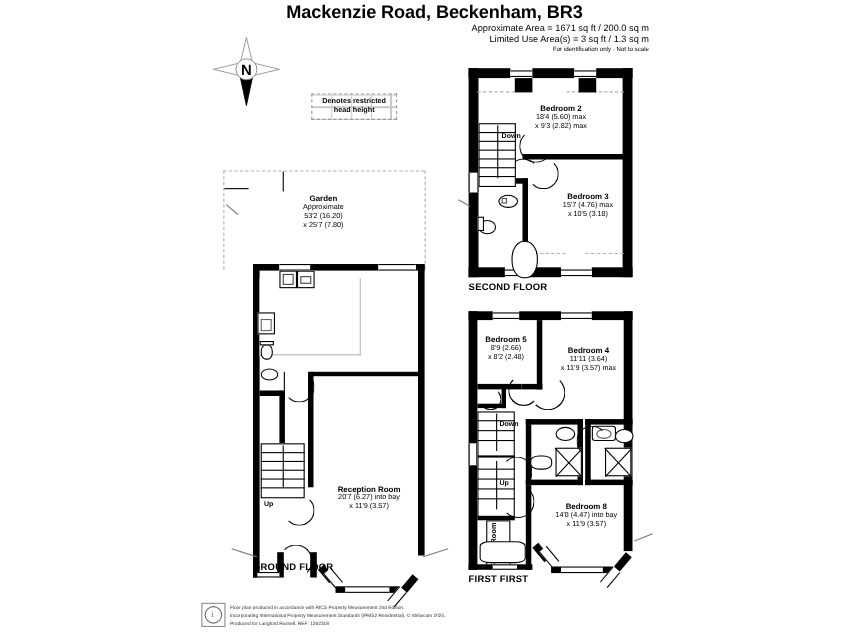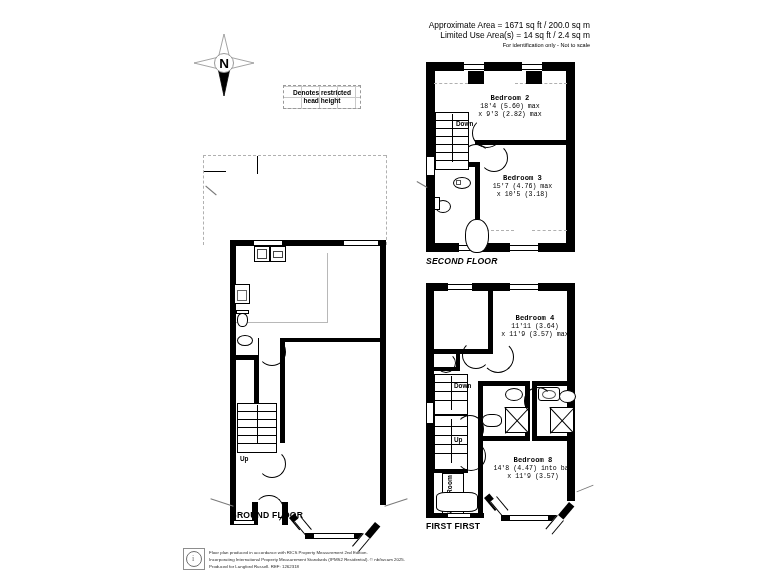--- a/index.html
+++ b/index.html
@@ -27,21 +27,21 @@
            background:
              repeating-linear-gradient(90deg,transparent 0 17px,#c9c9c9 17px 18px),
              repeating-linear-gradient(0deg,transparent 0 10px,#c9c9c9 10px 11px);
            display:flex;align-items:center;justify-content:center;}
   #headkey span{font-size:6.6px;font-weight:bold;line-height:1.22;text-align:center;
                 display:block;}
 
   
   .wall{background:#000;}
   .thinwall{background:#000;}
-  .lbl{position:absolute;text-align:center;line-height:1.25;white-space:nowrap;font-family:Liberation Mono, monospace;}
+  .lbl{position:absolute;text-align:center;line-height:1.25;white-space:nowrap;}
   .lbl .nm{font-size:7.2px;font-weight:bold;display:block;}
   .lbl .dm{font-size:6.6px;display:block;}
   .floorlbl{position:absolute;font-size:8.6px;font-weight:bold;letter-spacing:0.2px;}
 
   .dashline{position:absolute;border-top:1px dashed #b0b0b0;}
   .dashlineV{position:absolute;border-left:1px dashed #b0b0b0;}
 
   
   .win{position:absolute;background:#fff;
        border-top:1.2px solid #000;border-bottom:1.2px solid #000;box-sizing:border-box;}
@@ -66,24 +66,25 @@
               font-family:"Liberation Serif",serif;}
   #footer .ftxt{position:absolute;left:26px;top:1px;width:232px;
                 font-size:4.4px;line-height:1.62;color:#2b2b2b;}
   #footer .ftxt div{white-space:nowrap;}
 </style>
 </head>
 <body>
 
 <div id="root">
 
+  <div class="abs" id="title">Mackenzie Road, Beckenham, BR3</div>
 
   <div class="abs" id="areablock">
     <div class="arealine">Approximate Area = 1671 sq ft / 200.0 sq m</div>
-    <div class="arealine">Limited Use Area(s) = 14 sq ft / 2.4 sq m</div>
+    <div class="arealine">Limited Use Area(s) = 3 sq ft / 1.3 sq m</div>
     <div id="ident">For identification only - Not to scale</div>
   </div>
 
   <div class="abs" id="compass">
     <svg width="64" height="66" viewBox="0 0 64 66">
       <polygon points="32,2 38,27 32,33 26,27" fill="#fff" stroke="#8d8d8d" stroke-width="0.8"></polygon>
       <polygon points="2,31 27,25 33,31 27,37" fill="#fff" stroke="#8d8d8d" stroke-width="0.8"></polygon>
       <polygon points="62,31 37,25 31,31 37,37" fill="#fff" stroke="#8d8d8d" stroke-width="0.8"></polygon>
       <polygon points="32,64 38,36 32,30 26,36" fill="#000" stroke="#000" stroke-width="0.8"></polygon>
       <circle cx="32" cy="31" r="9.5" fill="#fff" stroke="#8d8d8d" stroke-width="0.9"></circle>
@@ -100,20 +101,26 @@
 
   <div class="abs" style="left:196px;top:150px;width:200px;height:385px;">
 
     <div class="dashline" style="left:7px;top:5px;width:183px;"></div>
     <div class="dashlineV" style="left:7px;top:5px;height:90px;"></div>
     <div class="dashlineV" style="left:190px;top:5px;height:90px;"></div>
 
     <div class="dashlineV" style="left:61px;top:6px;height:18px;border-left:1px solid #000;"></div>
     <div class="dashline" style="left:8px;top:21px;width:22px;border-top:1px solid #000;"></div>
 
+    <div class="lbl" style="left:48px;top:26px;width:100px;">
+      <span class="nm">Garden</span>
+      <span class="dm">Approximate</span>
+      <span class="dm">53'2 (16.20)</span>
+      <span class="dm">x 25'7 (7.80)</span>
+    </div>
 
     <div class="wall abs" style="left:34px;top:90px;width:24px;height:6px;"></div>
     <div class="win  abs" style="left:58px;top:90px;width:28px;height:6px;"></div>
     <div class="wall abs" style="left:86px;top:90px;width:62px;height:6px;"></div>
     <div class="wall abs" style="left:182px;top:90px;width:8px;height:6px;"></div>
     <div class="win  abs" style="left:148px;top:90px;width:34px;height:6px;"></div>
 
     <div class="wall abs" style="left:34px;top:90px;width:6px;height:285px;"></div>
 
     <div class="wall abs" style="left:184px;top:90px;width:6px;height:265px;"></div>
@@ -142,20 +149,25 @@
 
     <div class="fixt" style="left:41px;top:253px;width:40px;height:50px;border-color:#000;"></div>
     <div class="dashline" style="left:41px;top:261px;width:40px;border-top:1px solid #000;"></div>
     <div class="dashline" style="left:41px;top:269px;width:40px;border-top:1px solid #000;"></div>
     <div class="dashline" style="left:41px;top:277px;width:40px;border-top:1px solid #000;"></div>
     <div class="dashline" style="left:41px;top:285px;width:40px;border-top:1px solid #000;"></div>
     <div class="dashline" style="left:41px;top:293px;width:40px;border-top:1px solid #000;"></div>
     <div class="dashlineV" style="left:61px;top:255px;height:38px;border-left:1px solid #000;"></div>
     <div class="stairtxt" style="left:44px;top:305px;">Up</div>
 
+    <div class="lbl" style="left:92px;top:290px;width:95px;">
+      <span class="nm">Reception Room</span>
+      <span class="dm">20'7 (6.27) into bay</span>
+      <span class="dm">x 11'9 (3.57)</span>
+    </div>
 
     <div class="door" style="left:62px;top:300px;width:26px;height:26px;transform:rotate(-90deg);"></div>
 
     <div class="door" style="left:58px;top:345px;width:28px;height:28px;transform:rotate(180deg);"></div>
 
     <div class="wall abs" style="left:34px;top:370px;width:6px;height:5px;"></div>
     <div class="wall abs" style="left:56px;top:352px;width:6px;height:23px;"></div>
     <div class="win abs" style="left:38px;top:370px;width:20px;height:5px;"></div>
     <div class="wall abs" style="left:86px;top:352px;width:6px;height:23px;"></div>
 
@@ -201,21 +213,21 @@
     <div class="wall abs" style="left:55px;top:78px;width:92px;height:5px;"></div>
     <div class="wall abs" style="left:55px;top:100px;width:5px;height:90px;"></div>
     <div class="wall abs" style="left:38px;top:100px;width:22px;height:5px;"></div>
 
     <div class="lbl" style="left:35px;top:32px;width:110px;">
       <span class="nm">Bedroom 2</span>
       <span class="dm">18'4 (5.60) max</span>
       <span class="dm">x 9'3 (2.82) max</span>
     </div>
 
-    <div class="lbl" style="left:60px;top:112px;width:85px;">
+    <div class="lbl" style="left:72px;top:112px;width:85px;">
       <span class="nm">Bedroom 3</span>
       <span class="dm">15'7 (4.76) max</span>
       <span class="dm">x 10'5 (3.18)</span>
     </div>
 
     <div class="door" style="left:52px;top:56px;width:28px;height:28px;"></div>
     <div class="door" style="left:42px;top:82px;width:26px;height:26px;transform:rotate(90deg);"></div>
     <div class="door" style="left:60px;top:82px;width:26px;height:26px;transform:rotate(-90deg);"></div>
 
     <div class="fixt" style="left:15px;top:50px;width:34px;height:58px;"></div>
@@ -230,38 +242,43 @@
 
     <div class="fixtR" style="left:33px;top:115px;width:18px;height:12px;border-radius:50%;"></div>
     <div class="fixt" style="left:36px;top:118px;width:5px;height:5px;border-color:#555;"></div>
     <div class="fixtR" style="left:15px;top:138px;width:16px;height:13px;border-radius:50%;"></div>
     <div class="fixt" style="left:14px;top:135px;width:6px;height:13px;"></div>
     <div class="fixtR" style="left:45px;top:157px;width:24px;height:34px;border-radius:46%;"></div>
 
     <div class="winV abs" style="left:6px;top:95px;width:9px;height:18px;"></div>
     <div class="dashline" style="left:-4px;top:122px;width:12px;border-top:1px solid #7a7a7a;transform:rotate(30deg);"></div>
 
-    <div class="floorlbl" style="left:6px;top:194px;font-style:italic;">SECOND FLOOR</div>
+    <div class="floorlbl" style="left:6px;top:194px;">SECOND FLOOR</div>
   </div>
 
   <div class="abs" style="left:420px;top:283px;width:180px;height:255px;">
 
     <div class="wall abs" style="left:6px;top:0px;width:22px;height:8px;"></div>
     <div class="win  abs" style="left:28px;top:1px;width:24px;height:6px;"></div>
     <div class="wall abs" style="left:52px;top:0px;width:38px;height:8px;"></div>
     <div class="win  abs" style="left:90px;top:1px;width:28px;height:6px;"></div>
     <div class="wall abs" style="left:118px;top:0px;width:37px;height:8px;"></div>
 
     <div class="wall abs" style="left:6px;top:0px;width:8px;height:235px;"></div>
     <div class="wall abs" style="left:147px;top:0px;width:8px;height:218px;"></div>
 
     <div class="wall abs" style="left:68px;top:8px;width:5px;height:63px;"></div>
     <div class="wall abs" style="left:14px;top:66px;width:40px;height:5px;"></div>
     <div class="wall abs" style="left:54px;top:66px;width:19px;height:5px;"></div>
 
+    <div class="lbl" style="left:4px;top:21px;width:72px;">
+      <span class="nm">Bedroom 5</span>
+      <span class="dm">8'9 (2.66)</span>
+      <span class="dm">x 8'2 (2.48)</span>
+    </div>
 
     <div class="lbl" style="left:73px;top:31px;width:84px;">
       <span class="nm">Bedroom 4</span>
       <span class="dm">11'11 (3.64)</span>
       <span class="dm">x 11'9 (3.57) max</span>
     </div>
 
     <div class="door" style="left:42px;top:58px;width:26px;height:26px;"></div>
     <div class="door" style="left:62px;top:58px;width:30px;height:30px;transform:rotate(-90deg);"></div>
     <div class="door" style="left:16px;top:70px;width:18px;height:18px;transform:rotate(-90deg);"></div>

